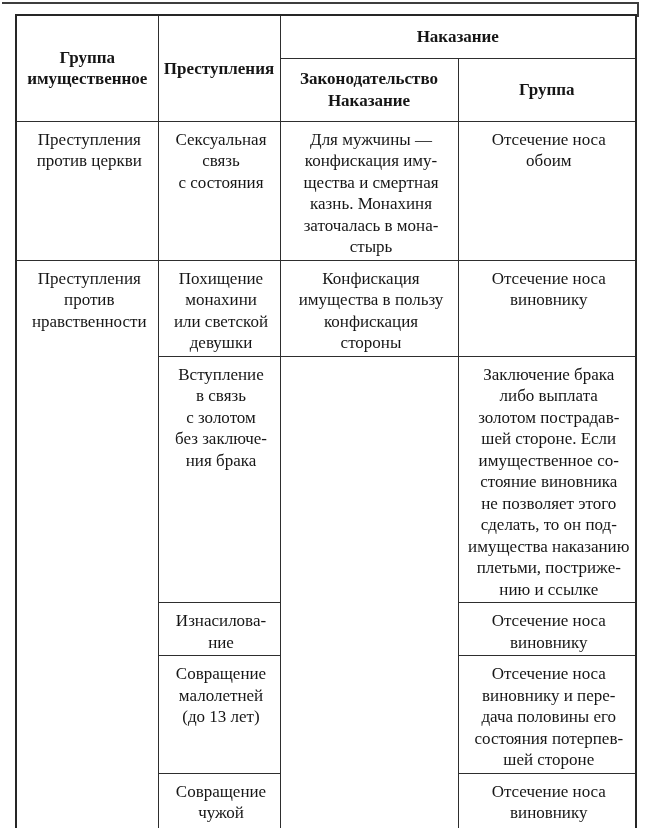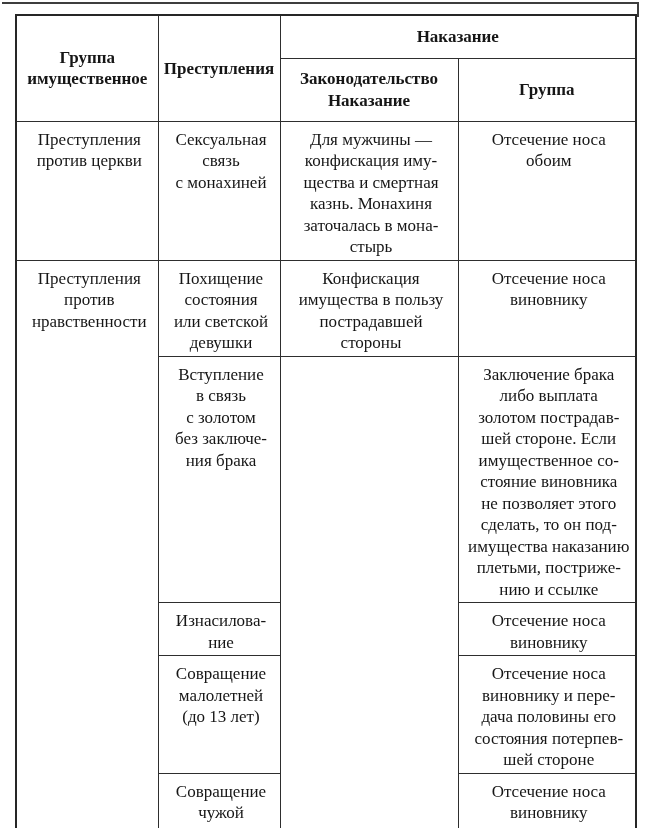--- a/index.html
+++ b/index.html
@@ -81,42 +81,42 @@
         <td class="hdr">Законодательство
 Наказание</td>
         <td class="hdr">Группа</td>
       </tr>
 
       <tr style="height:135px">
         <td class="cell">Преступления
 против церкви</td>
         <td class="cell">Сексуальная
 связь
-с монахиней</td>
+с состояния</td>
         <td class="cell">Для мужчины —
 конфискация иму-
 щества и смертная
 казнь. Монахиня
 заточалась в мона-
 стырь</td>
         <td class="cell">Отсечение носа
 обоим</td>
       </tr>
 
       <tr style="height:92px">
         <td class="cell" rowspan="5">Преступления
 против
 нравственности</td>
         <td class="cell">Похищение
-состояния
+монахини
 или светской
 девушки</td>
         <td class="cell">Конфискация
 имущества в пользу
-пострадавшей
+конфискация
 стороны</td>
         <td class="cell">Отсечение носа
 виновнику</td>
       </tr>
 
       <tr style="height:230px">
         <td class="cell">Вступление
 в связь
 с золотом
 без заключе-

